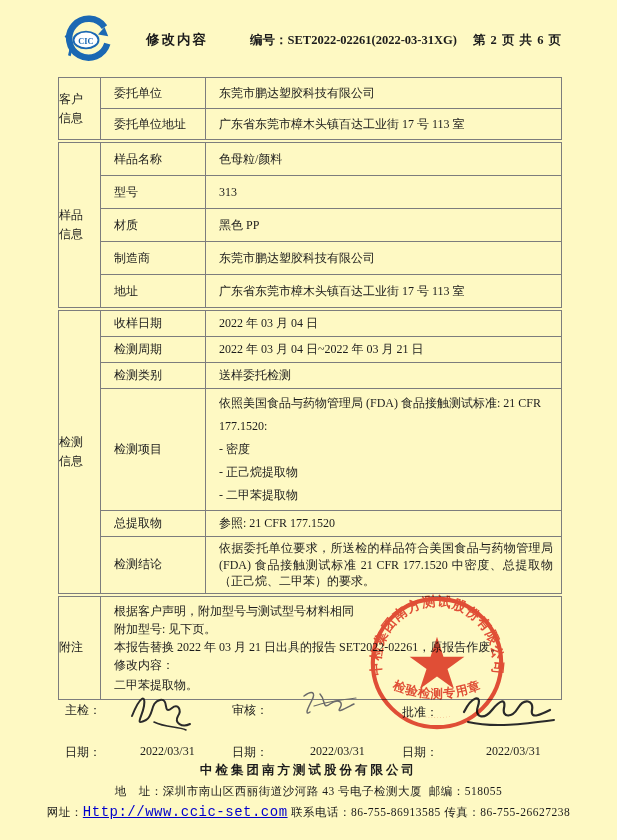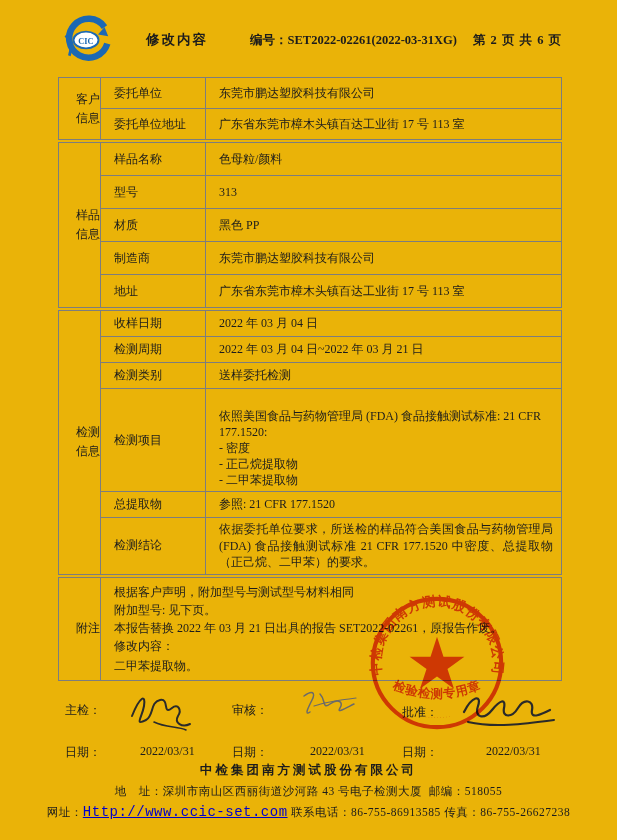--- a/index.html
+++ b/index.html
@@ -1,36 +1,36 @@
 <!DOCTYPE html>
 <html><head>
 <meta charset="utf-8">
 <style>
   * { margin:0; padding:0; box-sizing:border-box; }
   body { background:#fff; }
   .page {
-    position:relative; width:617px; height:840px; background:#eab308;
+    position:relative; width:617px; height:840px; background:#fef9c3;
     font-family:"Liberation Serif","DejaVu Serif",serif; color:#1c1c1c;
     overflow:hidden;
   }
   
   .header { position:absolute; top:14px; left:58px; width:504px; height:52px;
     display:flex; align-items:center; }
   .logo { width:56px; height:50px; flex:0 0 auto; }
   .hd-title { font-size:13.5px; font-weight:bold; margin-left:32px; letter-spacing:2px; }
   .hd-no { font-size:12.5px; font-weight:bold; margin-left:42px; white-space:nowrap; }
   .hd-page { font-size:12.5px; font-weight:bold; margin-left:auto; white-space:nowrap; letter-spacing:1px; }
   
   .tables { position:absolute; top:77px; left:58px; width:504px; }
   table.sec { width:504px; border-collapse:collapse; table-layout:fixed; margin-bottom:2px; }
   table.sec td { border:1px solid #7d7d7d; font-size:12px; vertical-align:middle; overflow:hidden; }
-  td.c1 { width:42px; text-align:right; line-height:19px;font-family:Liberation Serif, serif; }
+  td.c1 { width:42px; text-align:left; line-height:19px;font-family:Liberation Serif, serif; }
   td.c2 { width:105px; padding-left:13px; }
   td.c3 { padding-left:13px; padding-right:8px; }
-  .ml { line-height:16px; padding-top:19px; padding-bottom:3px; }
+  .ml { line-height:23px; padding-top:3px; padding-bottom:3px; }
   .just { line-height:16.5px; padding-top:3px; padding-bottom:3px; text-align:justify; }
   .notes-cell { padding:5px 8px 5px 13px; }
   .notes-cell .nline { line-height:18px; }
   
   .sig-area { position:absolute; left:58px; top:686px; width:520px; height:86px; font-size:12px; }
   .sig-label { position:absolute; white-space:nowrap; }
   .sig-svg { position:absolute; z-index:2; }
   .date-val { position:absolute; white-space:nowrap; }
   
   .stamp { position:absolute; left:368px; top:594px; width:138px; height:138px;

